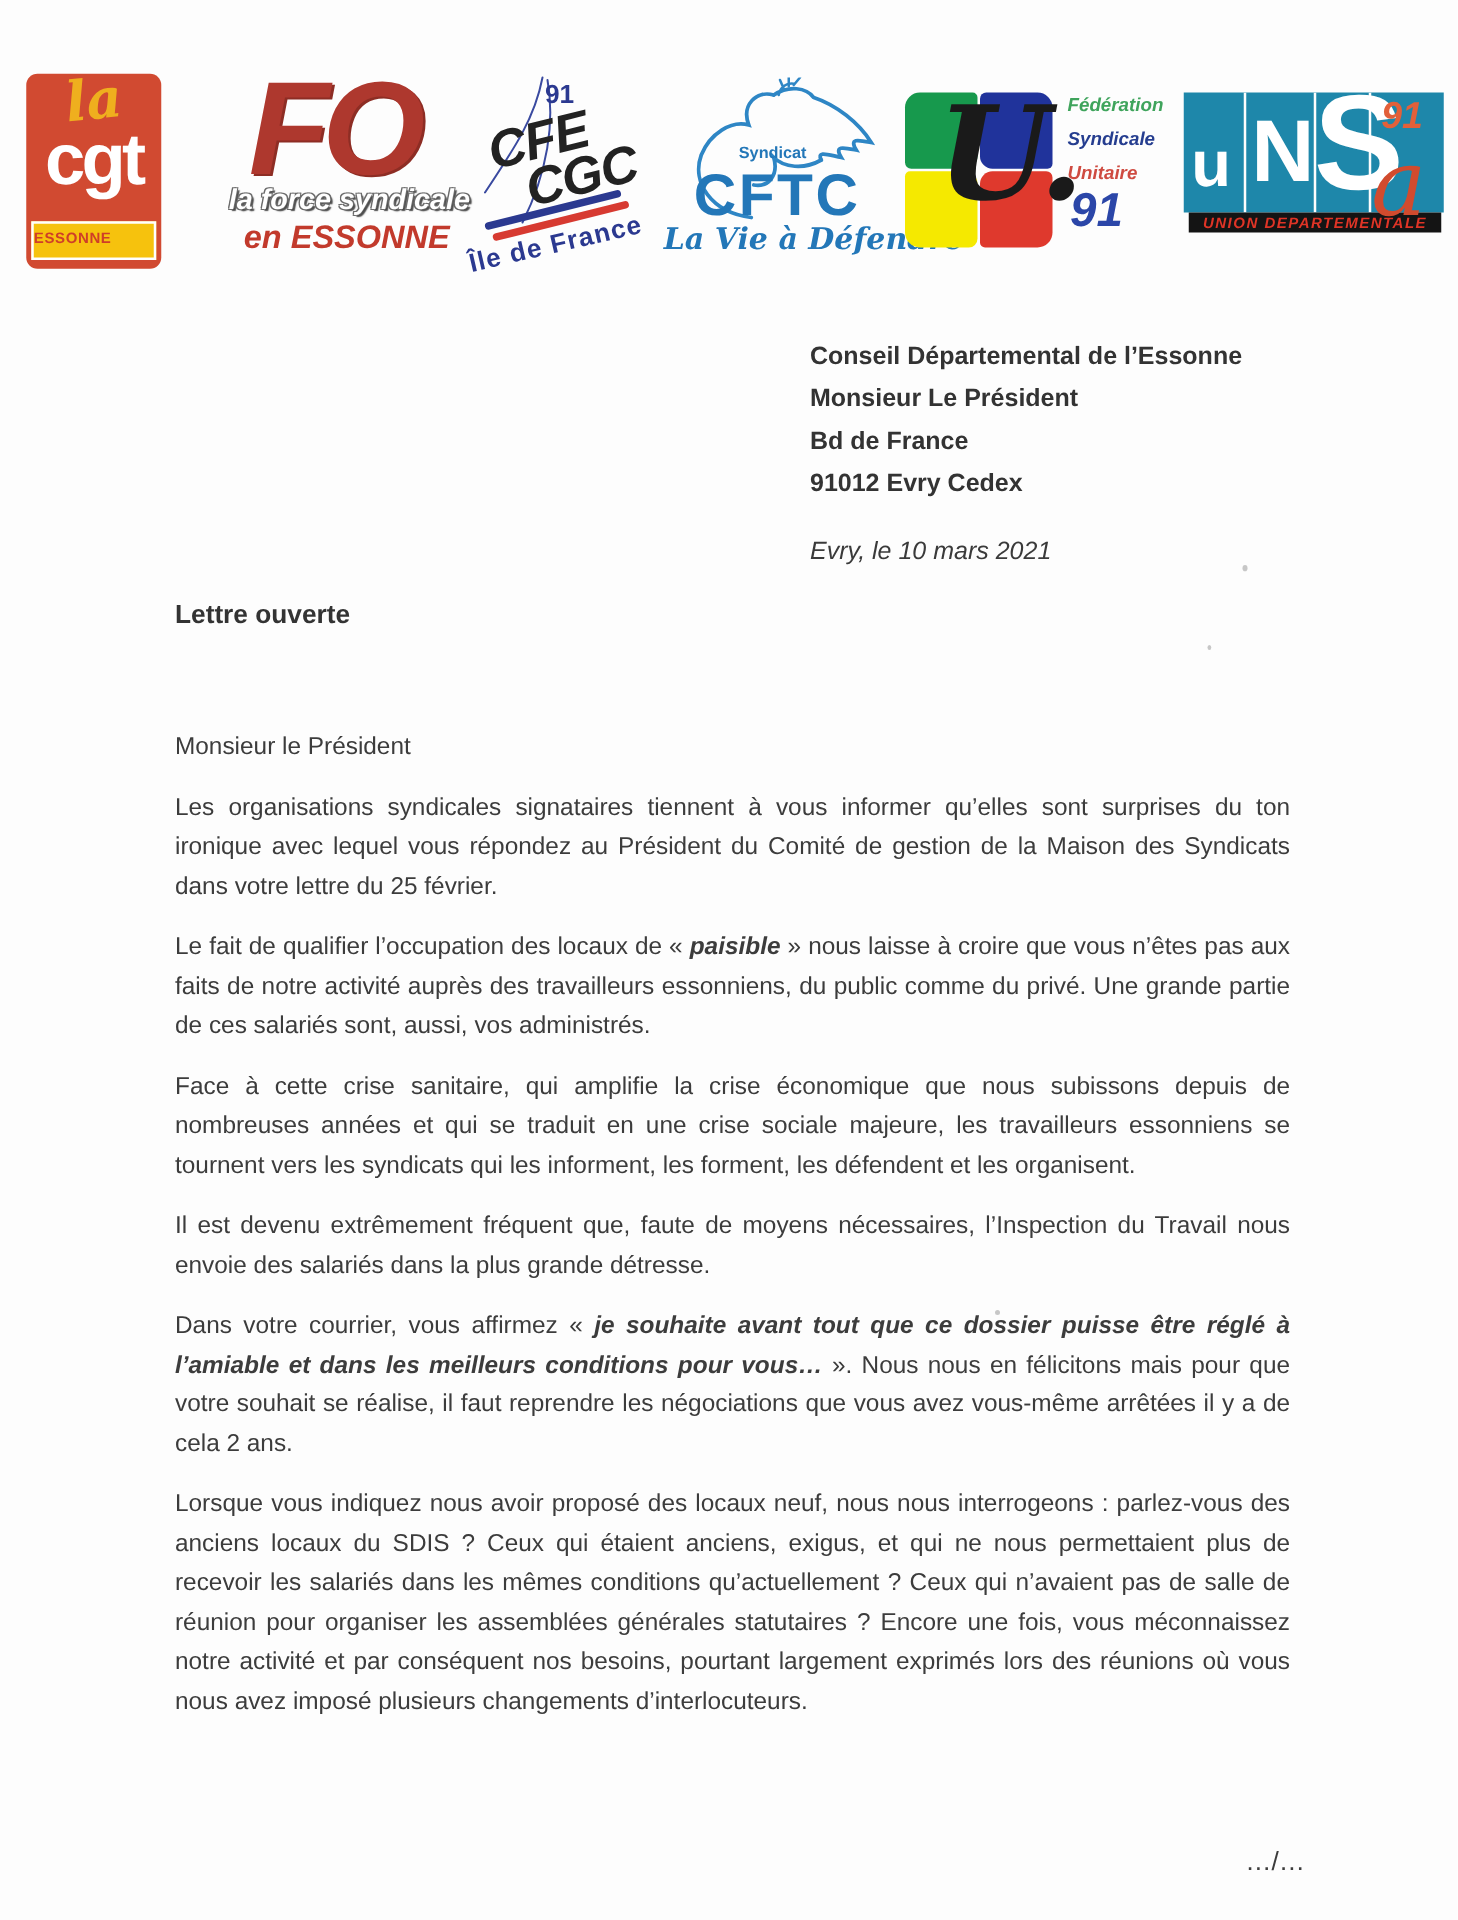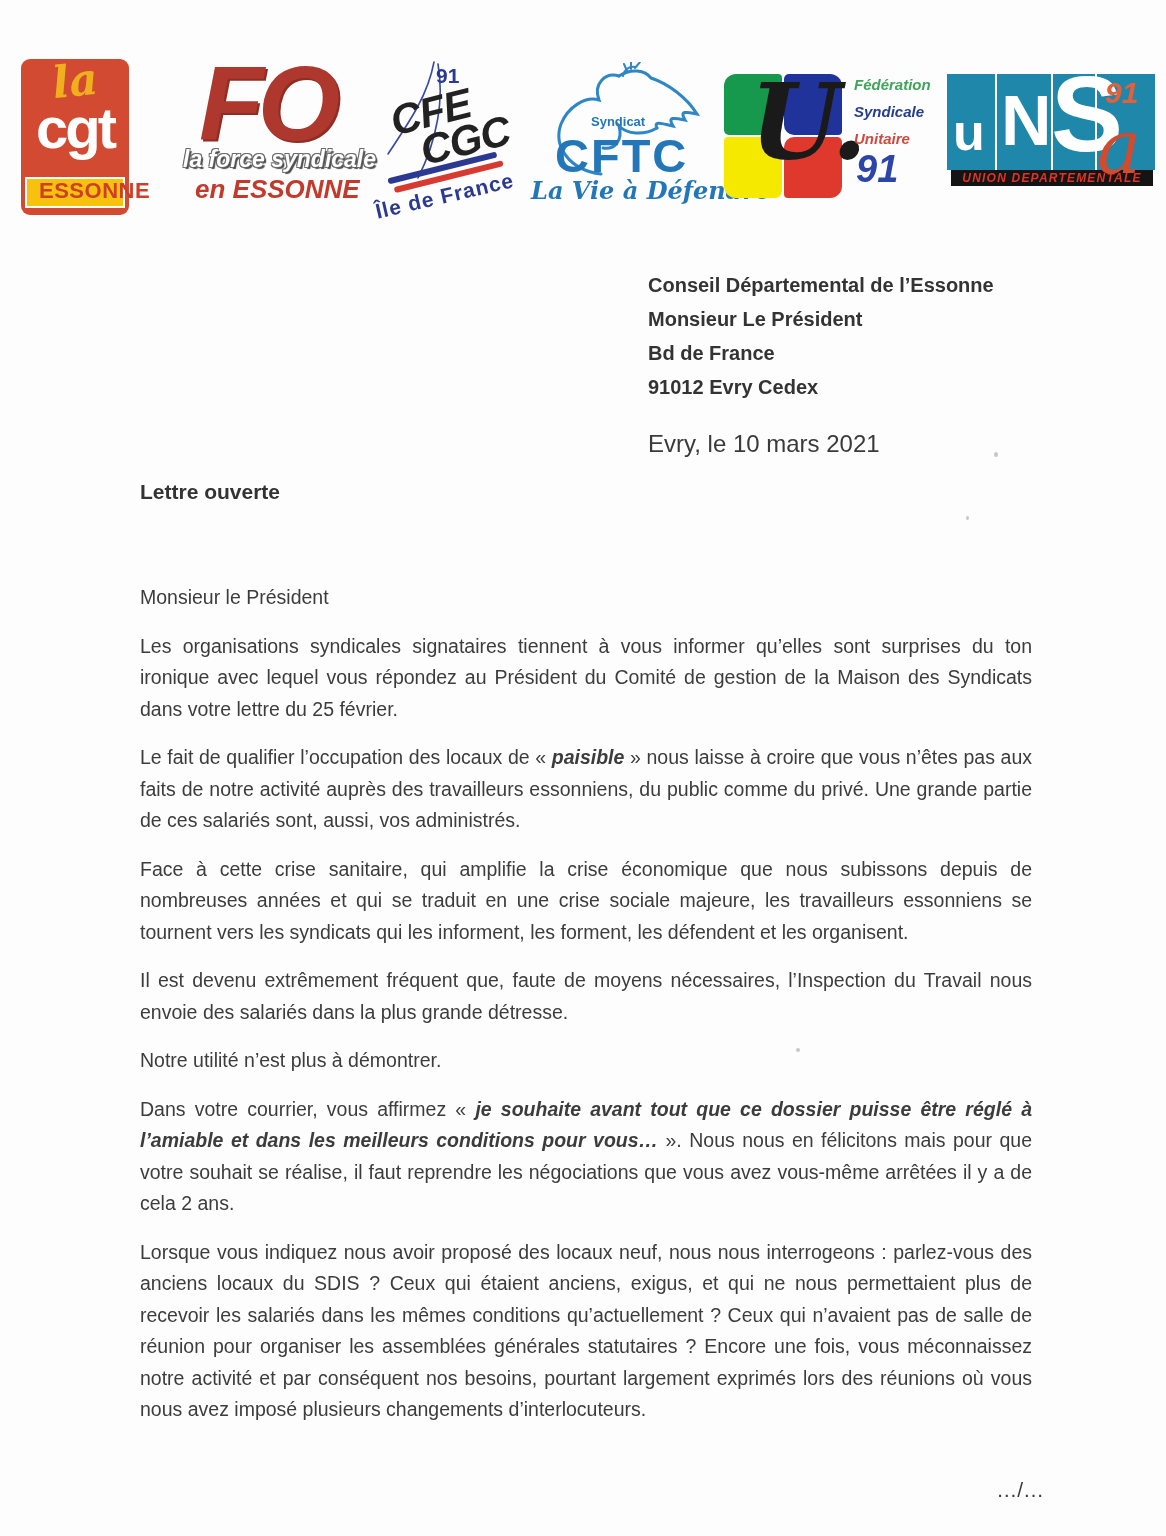--- a/index.html
+++ b/index.html
@@ -16,22 +16,22 @@
   .logo{position:absolute;}
 
   
   .logo-cgt{left:21px;top:59px;width:108px;height:156px;background:#d14a31;border-radius:9px;}
   .cgt-la{position:absolute;top:-4px;left:0;right:0;text-align:center;
     font-family:"DejaVu Serif", serif;font-style:italic;font-weight:bold;
     color:#efaf1e;font-size:44px;transform:rotate(-6deg);}
   .cgt-name{position:absolute;top:40px;left:0;right:0;text-align:center;color:#fff;
     font-weight:bold;font-size:58px;letter-spacing:-3px;line-height:1;}
   .cgt-region{position:absolute;bottom:7px;left:4px;right:4px;height:27px;background:#f6c20d;
-    border:2px solid #fff;color:#cf3e28;font-weight:bold;font-size:22px;line-height:23px;
-    text-align:right;letter-spacing:0.5px;padding-left:12px;}
+    border:2px solid #fff;color:#cf3e28;font-weight:bold;font-size:12px;line-height:23px;
+    text-align:left;letter-spacing:0.5px;}
 
   
   .logo-fo{left:183px;top:60px;width:168px;height:150px;}
   .fo-big{position:absolute;top:-10px;left:16px;font-size:106px;line-height:1;
     font-weight:900;font-style:italic;color:#ae382e;letter-spacing:-6px;
     text-shadow:2px 2px 0 #8d2d24;}
   .fo-tag{position:absolute;top:86px;left:0;font-size:23px;font-weight:bold;font-style:italic;
     color:#fff;white-space:nowrap;
     text-shadow:-1px -1px 0 #6b6b6b,1px -1px 0 #6b6b6b,-1px 1px 0 #6b6b6b,2px 2px 1px #4a4a4a;}
   .fo-region{position:absolute;top:114px;left:12px;font-size:26px;font-weight:900;
@@ -90,21 +90,21 @@
     font-weight:900;font-style:italic;}
   .unsa-a{position:absolute;left:150px;top:36px;z-index:3;color:#d14b2e;
     font-family:"DejaVu Serif", serif;font-style:italic;font-size:74px;line-height:1;}
   .unsa-banner{position:absolute;left:4px;right:2px;top:96px;height:16px;background:#141414;
     color:#df3426;font-size:12px;font-weight:900;font-style:italic;letter-spacing:1.2px;
     line-height:16px;text-align:center;white-space:nowrap;}
 
   
   .recipient{position:absolute;left:648px;top:268px;font-weight:bold;font-size:20px;
     line-height:34px;color:#333;}
-  .dateline{position:absolute;left:648px;top:430px;font-size:24px;color:#3a3a3a;}
+  .dateline{position:absolute;left:648px;top:430px;font-size:20px;color:#3a3a3a;font-style:italic;}
   .subject{position:absolute;left:140px;top:480px;font-size:21px;font-weight:bold;color:#333;
     text-underline-offset:4px;text-decoration-thickness:2px;}
   .letter-body{position:absolute;left:140px;top:582px;width:892px;}
   .letter-body p{margin:0 0 17px 0;font-size:19.5px;line-height:31.5px;
     text-align:justify;color:#3c3c3c;}
   .letter-body p.salutation{text-align:left;}
   .q{font-weight:bold;font-style:italic;margin-top:24px;}
   .continuation{position:absolute;right:122px;top:1478px;font-size:21px;color:#3c3c3c;}
 
   
@@ -209,21 +209,20 @@
     <p class="salutation">Monsieur le Président</p>
 
     <p>Les organisations syndicales signataires tiennent à vous informer qu’elles sont surprises du ton ironique avec lequel vous répondez au Président du Comité de gestion de la Maison des Syndicats dans votre lettre du 25 février.</p>
 
     <p><span>Le fait de qualifier l’occupation des locaux de « </span><span class="q">paisible</span><span> » nous laisse à croire que vous n’êtes pas aux faits de notre activité auprès des travailleurs essonniens, du public comme du privé. Une grande partie de ces salariés sont, aussi, vos administrés.</span></p>
 
     <p>Face à cette crise sanitaire, qui amplifie la crise économique que nous subissons depuis de nombreuses années et qui se traduit en une crise sociale majeure, les travailleurs essonniens se tournent vers les syndicats qui les informent, les forment, les défendent et les organisent.</p>
 
     <p>Il est devenu extrêmement fréquent que, faute de moyens nécessaires, l’Inspection du Travail nous envoie des salariés dans la plus grande détresse.</p>
 
-    <p>Notre utilité n’est plus à démontrer.</p>
 
     <p><span>Dans votre courrier, vous affirmez « </span><span class="q">je souhaite avant tout que ce dossier puisse être réglé à l’amiable et dans les meilleurs conditions pour vous…</span><span> ». Nous nous en félicitons mais pour que votre souhait se réalise, il faut reprendre les négociations que vous avez vous-même arrêtées il y a de cela 2 ans.</span></p>
 
     <p>Lorsque vous indiquez nous avoir proposé des locaux neuf, nous nous interrogeons : parlez-vous des anciens locaux du SDIS ? Ceux qui étaient anciens, exigus, et qui ne nous permettaient plus de recevoir les salariés dans les mêmes conditions qu’actuellement ? Ceux qui n’avaient pas de salle de réunion pour organiser les assemblées générales statutaires ? Encore une fois, vous méconnaissez notre activité et par conséquent nos besoins, pourtant largement exprimés lors des réunions où vous nous avez imposé plusieurs changements d’interlocuteurs.</p>
   </div>
 
   <div class="continuation">…/…</div>
 
   <div class="speck speck1"></div>
   <div class="speck speck2"></div>

